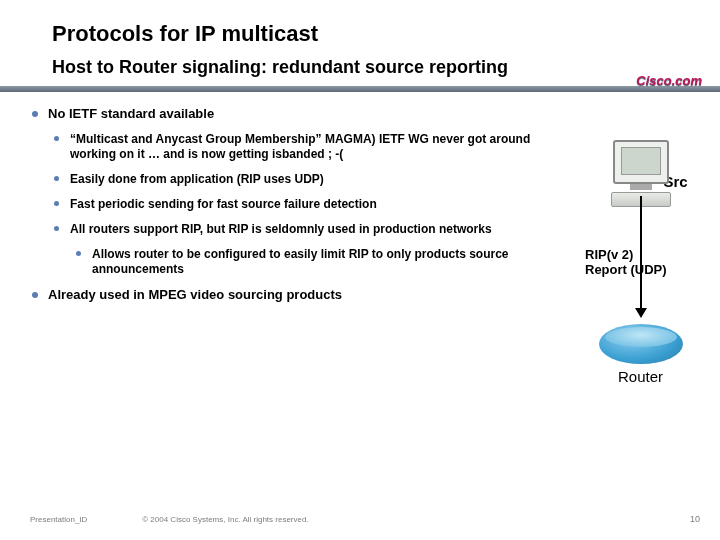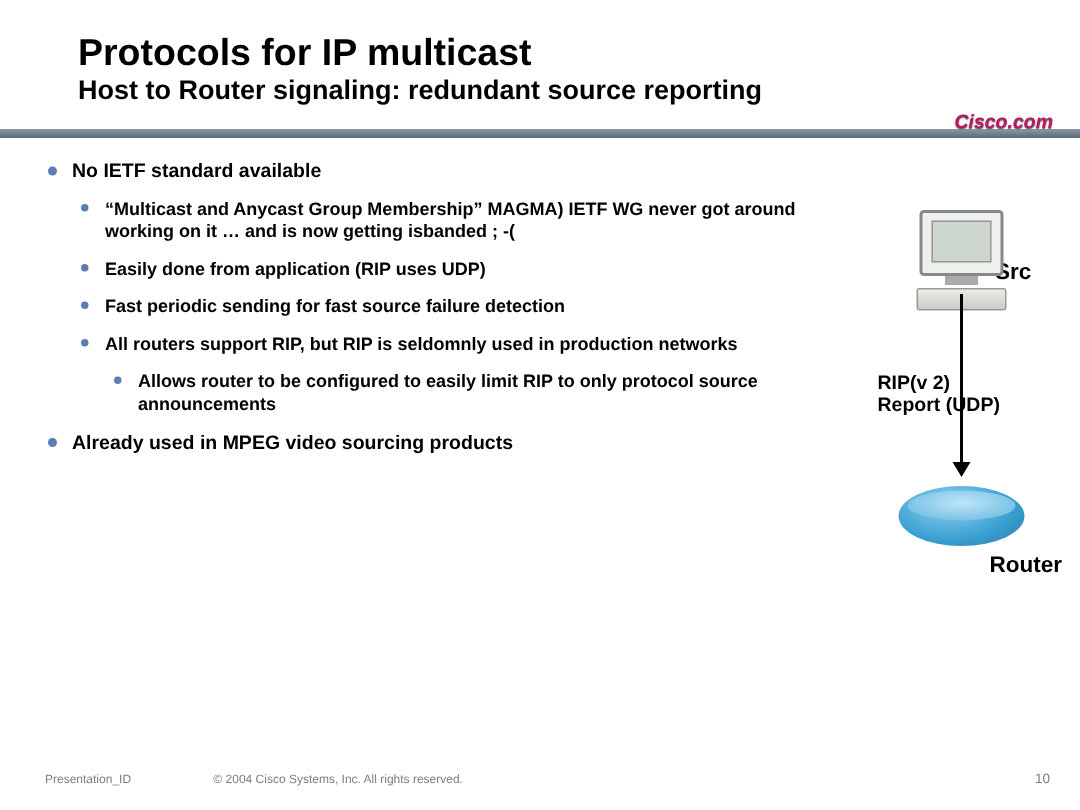--- a/index.html
+++ b/index.html
@@ -1,19 +1,19 @@
 <!DOCTYPE html>
 <html><head>
 <meta charset="utf-8">
 <style>
   html,body{margin:0;padding:0;width:720px;height:540px;background:#fff;font-family:Arial,Helvetica,sans-serif;color:#000;overflow:hidden}
   .slide{position:relative;width:720px;height:540px}
   .titleblock{padding:22px 0 0 52px}
-  .title{font-size:25px;font-weight:bold;line-height:1.05}
-  .subtitle{font-size:18px;font-weight:bold;margin-top:2px}
+  .title{font-size:22px;font-weight:bold;line-height:1.05}
+  .subtitle{font-size:18px;font-weight:bold;margin-top:12px}
   .bar{position:absolute;left:0;top:86px;width:720px;height:6px;background:linear-gradient(#8f99a6,#5a6876)}
   .brand{position:absolute;right:18px;top:73px;color:#be185d;font-size:13px;font-weight:bold;font-style:italic;text-shadow:0 1px 1px #3a4756}
   .content{position:absolute;left:32px;top:106px;width:500px;font-size:13px;font-weight:bold;line-height:1.25}
   .content ul{list-style:none;margin:0;padding:0}
   .content li{position:relative;padding-left:16px;margin-bottom:10px}
   .content li::before{content:"";position:absolute;left:0;top:5px;width:6px;height:6px;border-radius:50%;background:#5b7db3}
   .content li.lv2{margin-left:22px;font-size:12px}
   .content li.lv2::before{top:4px;width:5px;height:5px}
   .content li.lv3{margin-left:44px;font-size:12px}
   .content li.lv3::before{top:4px;width:5px;height:5px}
@@ -21,21 +21,21 @@
   .monitor{width:52px;height:40px;background:#eef0ee;border:2px solid #888;border-radius:3px;margin:0 auto;position:relative}
   .screen{position:absolute;left:6px;top:5px;width:38px;height:26px;background:#cdd6cd;border:1px solid #999}
   .stand{width:22px;height:6px;background:#aaa;margin:0 auto}
   .tower{width:58px;height:13px;background:linear-gradient(#e9ebe7,#c8ccc6);border:1px solid #999;margin:2px auto 0;border-radius:2px}
   .srclabel{text-align:center;font-size:15px;font-weight:bold;margin-top:-34px;margin-left:70px}
   .arrow-v{width:2px;height:120px;background:#000;margin:6px auto 0;position:relative}
   .arrow-v::after{content:"";position:absolute;left:-5px;bottom:-2px;border-left:6px solid transparent;border-right:6px solid transparent;border-top:10px solid #000}
   .riplabel{position:absolute;right:0;top:248px;width:135px;text-align:left;font-size:13px;font-weight:bold;line-height:1.15}
   .router{width:84px;height:40px;margin:8px auto 0;background:radial-gradient(ellipse at 40% 30%,#8fd0ef,#3a9fd2 60%,#2b7aa8);border-radius:50%/50%;position:relative}
   .router::before{content:"";position:absolute;left:6px;top:3px;width:72px;height:20px;border-radius:50%;background:radial-gradient(ellipse at 50% 40%,#bfe6f7,#5fb5de)}
-  .rlabel{text-align:right;font-size:15px;font-weight:bold;margin-top:4px}
+  .rlabel{text-align:center;font-size:15px;font-weight:normal;margin-top:4px}
   .footer{position:absolute;left:30px;bottom:16px;font-size:8px;color:#7d7d7d}
   .footer .pid{display:inline-block;width:110px}
   .pagenum{position:absolute;right:20px;bottom:16px;font-size:9px;color:#7d7d7d}
 </style>
 </head>
 <body>
 
 <div class="slide">
   <div class="titleblock">
     <div class="title">Protocols for IP multicast</div>
@@ -44,21 +44,21 @@
   <div class="bar"></div>
   <div class="brand">Cisco.com</div>
 
   <div class="content">
     <ul>
       <li>No IETF standard available</li>
       <li class="lv2">“Multicast and Anycast  Group Membership” MAGMA) IETF WG never got around working on it … and is now getting isbanded ; -(</li>
       <li class="lv2">Easily done from application (RIP uses UDP)</li>
       <li class="lv2">Fast periodic sending for fast source failure detection</li>
       <li class="lv2">All routers support RIP, but RIP is seldomnly used in production networks</li>
-      <li class="lv3">Allows router to be configured to easily limit RIP to only protocol source announcements</li>
+      <li class="lv3">Allows router to be configured to easily limit RIP to only products source announcements</li>
       <li>Already used in MPEG video sourcing products</li>
     </ul>
   </div>
 
   <div class="diagram">
     <div class="monitor">
         <div class="screen"></div>
       </div>
     <div class="stand"></div>
     <div class="tower"></div>

